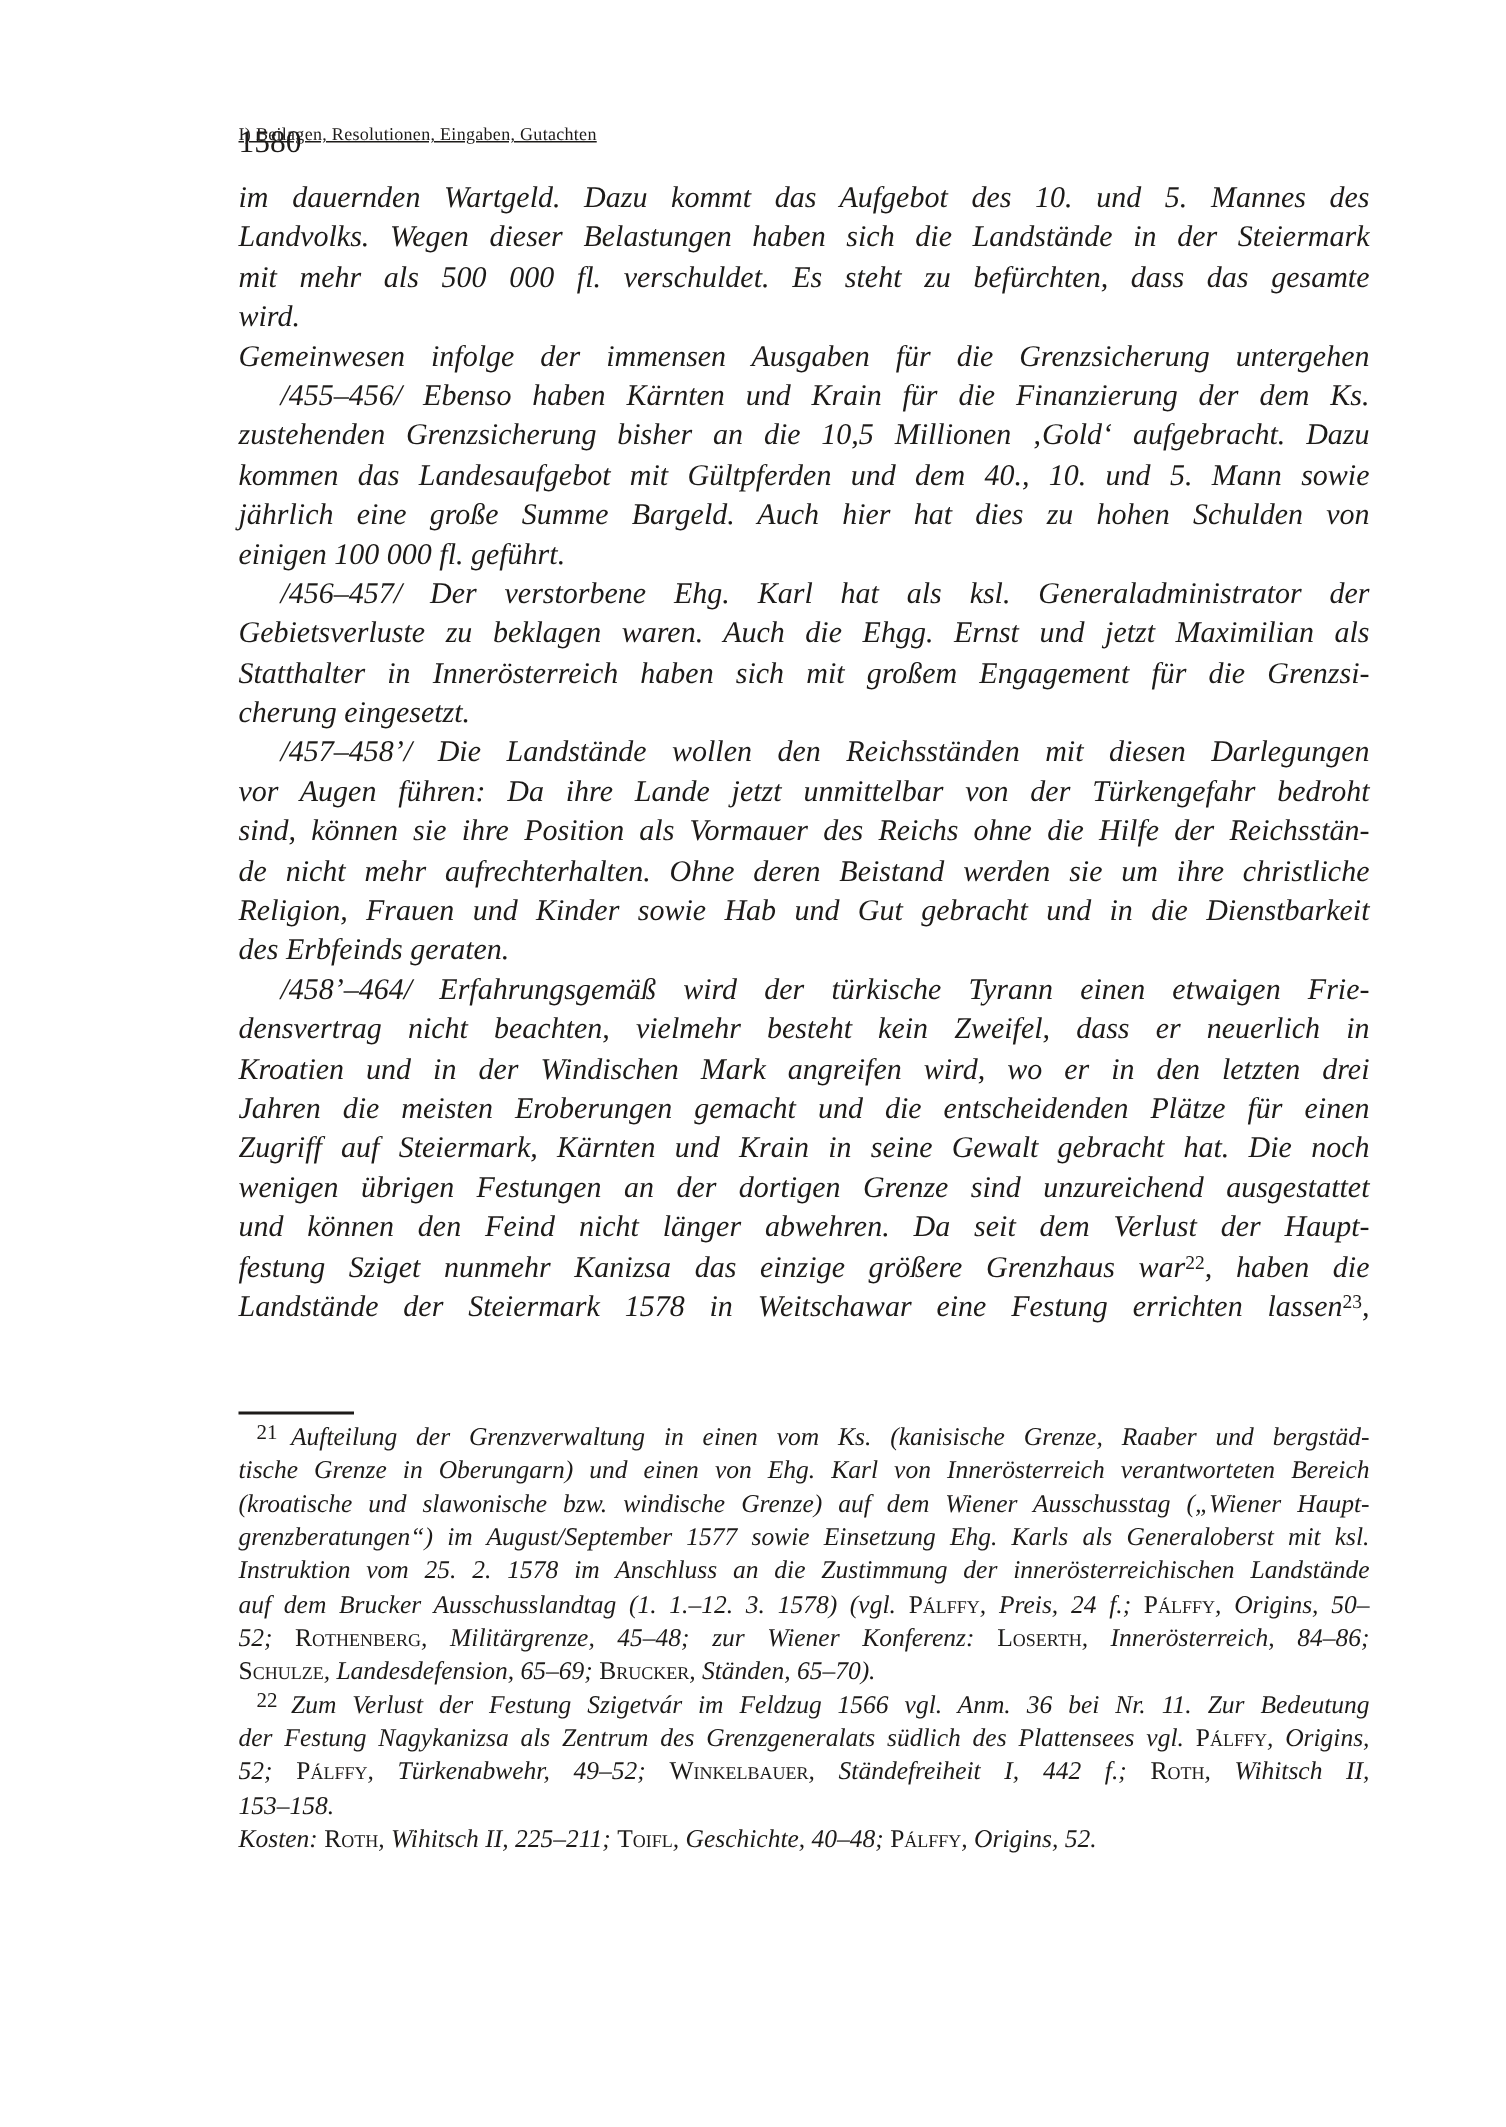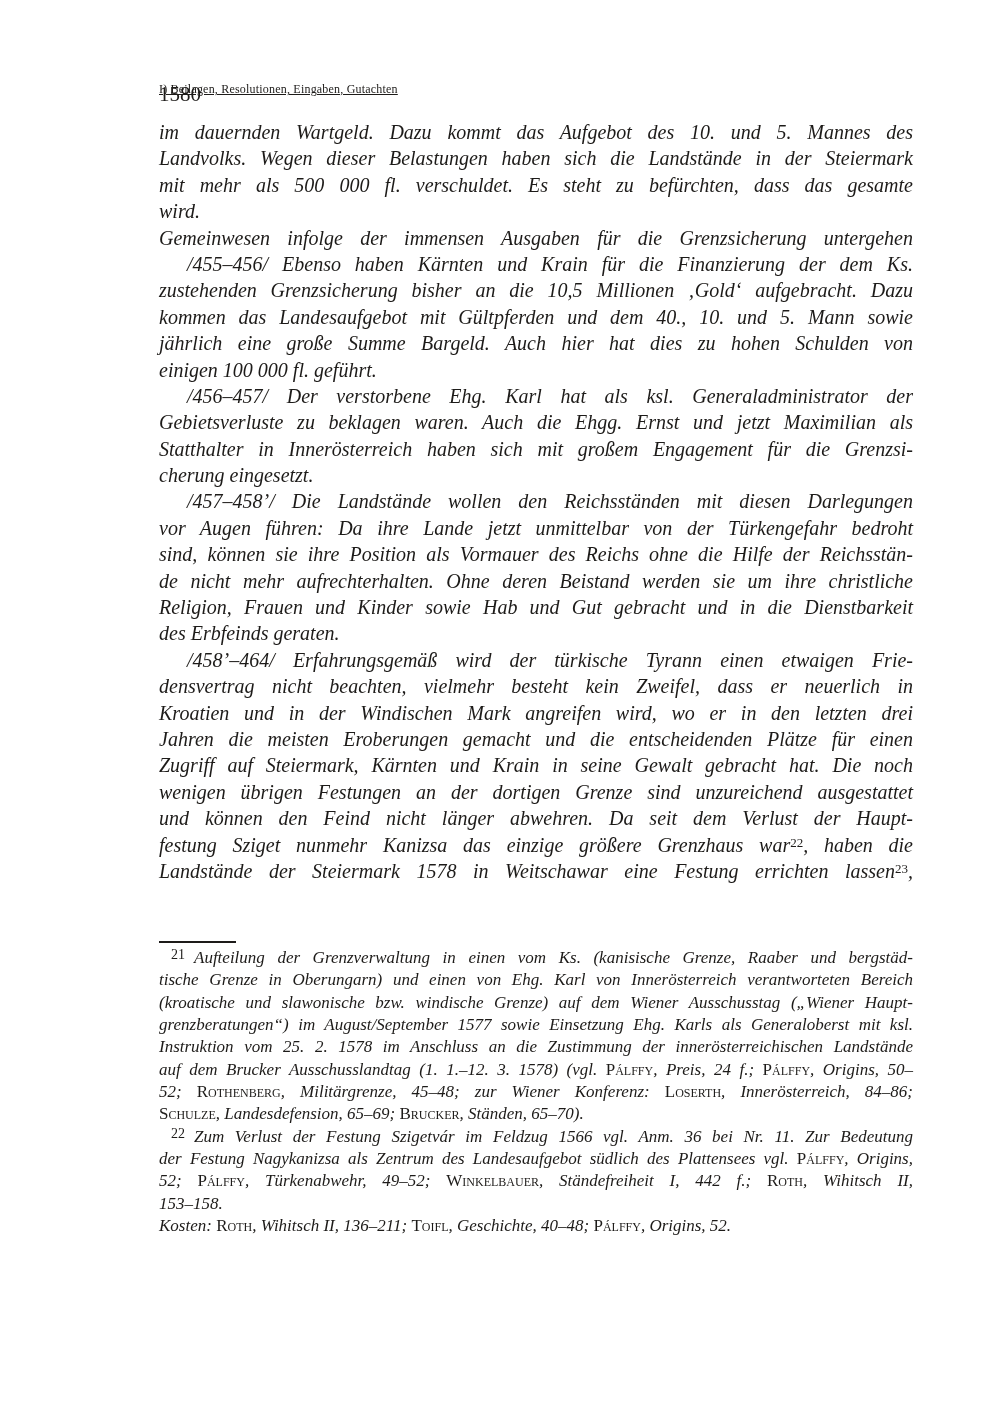--- a/index.html
+++ b/index.html
@@ -90,21 +90,21 @@
         <div class="line"><span class="seg seg-italic">tische Grenze in Oberungarn) und einen von Ehg. Karl von Innerösterreich verantworteten Bereich</span></div>
         <div class="line"><span class="seg seg-italic">(kroatische und slawonische bzw. windische Grenze) auf dem Wiener Ausschusstag („Wiener Haupt-</span></div>
         <div class="line"><span class="seg seg-italic">grenzberatungen“) im August/September 1577 sowie Einsetzung Ehg. Karls als Generaloberst mit ksl.</span></div>
         <div class="line"><span class="seg seg-italic">Instruktion vom 25. 2. 1578 im Anschluss an die Zustimmung der innerösterreichischen Landstände</span></div>
         <div class="line"><span class="seg seg-italic">auf dem Brucker Ausschusslandtag (1. 1.–12. 3. 1578) (vgl. </span><span class="seg seg-smallcaps">Pálffy</span><span class="seg seg-italic">, Preis, 24 f.; </span><span class="seg seg-smallcaps">Pálffy</span><span class="seg seg-italic">, Origins, 50–</span></div>
         <div class="line"><span class="seg seg-italic">52; </span><span class="seg seg-smallcaps">Rothenberg</span><span class="seg seg-italic">, Militärgrenze, 45–48; zur Wiener Konferenz: </span><span class="seg seg-smallcaps">Loserth</span><span class="seg seg-italic">, Innerösterreich, 84–86;</span></div>
         <div class="line end"><span class="seg seg-smallcaps">Schulze</span><span class="seg seg-italic">, Landesdefension, 65–69; </span><span class="seg seg-smallcaps">Brucker</span><span class="seg seg-italic">, Ständen, 65–70).</span></div>
       </div>
       <div class="footnote">
         <div class="line"><span class="seg seg-fnmark">22</span><span class="seg seg-italic">Zum Verlust der Festung Szigetvár im Feldzug 1566 vgl. Anm. 36 bei Nr. 11. Zur Bedeutung</span></div>
-        <div class="line"><span class="seg seg-italic">der Festung Nagykanizsa als Zentrum des Landesaufgebot südlich des Plattensees vgl. </span><span class="seg seg-smallcaps">Pálffy</span><span class="seg seg-italic">, Origins,</span></div>
+        <div class="line"><span class="seg seg-italic">der Festung Nagykanizsa als Zentrum des Grenzgeneralats südlich des Plattensees vgl. </span><span class="seg seg-smallcaps">Pálffy</span><span class="seg seg-italic">, Origins,</span></div>
         <div class="line"><span class="seg seg-italic">52; </span><span class="seg seg-smallcaps">Pálffy</span><span class="seg seg-italic">, Türkenabwehr, 49–52; </span><span class="seg seg-smallcaps">Winkelbauer</span><span class="seg seg-italic">, Ständefreiheit I, 442 f.; </span><span class="seg seg-smallcaps">Roth</span><span class="seg seg-italic">, Wihitsch II,</span></div>
         <div class="line end"><span class="seg seg-italic">153–158.</span></div>
       </div>
       <div class="footnote">
-        <div class="line end"><span class="seg seg-italic">Kosten: </span><span class="seg seg-smallcaps">Roth</span><span class="seg seg-italic">, Wihitsch II, 136–211; </span><span class="seg seg-smallcaps">Toifl</span><span class="seg seg-italic">, Geschichte, 40–48; </span><span class="seg seg-smallcaps">Pálffy</span><span class="seg seg-italic">, Origins, 52.</span></div>
+        <div class="line end"><span class="seg seg-italic">Kosten: </span><span class="seg seg-smallcaps">Roth</span><span class="seg seg-italic">, Wihitsch II, 225–211; </span><span class="seg seg-smallcaps">Toifl</span><span class="seg seg-italic">, Geschichte, 40–48; </span><span class="seg seg-smallcaps">Pálffy</span><span class="seg seg-italic">, Origins, 52.</span></div>
       </div>
     </div>
 </div>
 
 </body></html>

